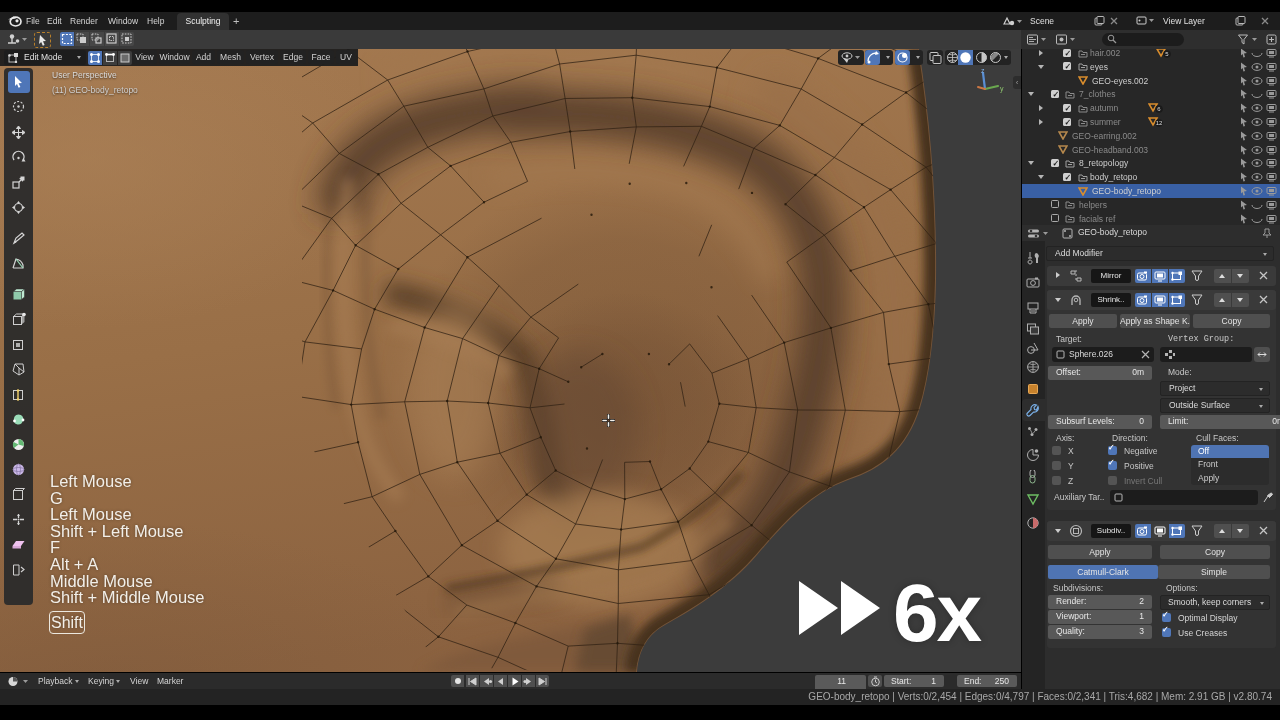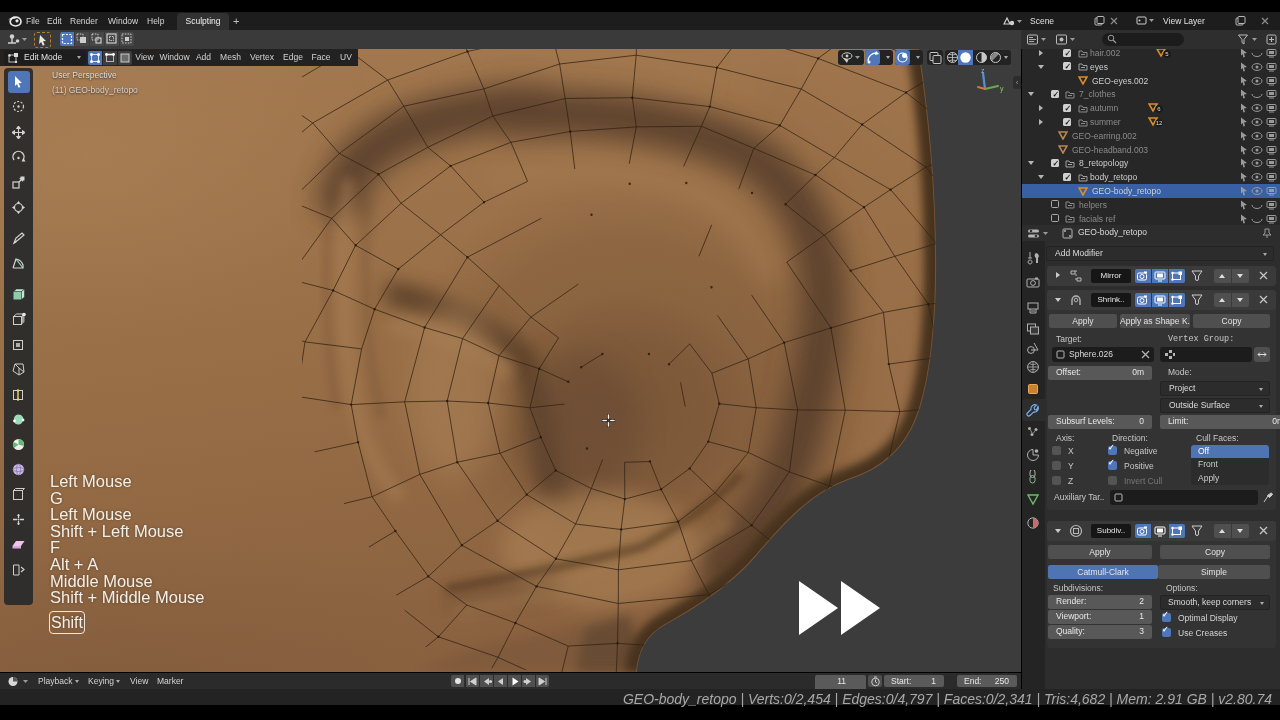--- a/index.html
+++ b/index.html
@@ -272,20 +272,21 @@
 <div class="abs" style="left:1013px;top:27px;width:8px;height:13px;background:#2d2d2d;border-radius:3px 0 0 3px;color:#999;font-size:8px;line-height:13px;text-align:center;">‹</div>
 <div class="abs" style="left:602px;top:364px;"><svg width="13" height="13" viewBox="0 0 13 13">
           <path d="M6.5,1 v3.2 M6.5,8.8 v3.2 M1,6.5 h3.2 M8.8,6.5 h3.2" stroke="#1a1a1a" stroke-width="3" stroke-linecap="round"></path>
           <path d="M6.5,1 v3.2 M6.5,8.8 v3.2 M1,6.5 h3.2 M8.8,6.5 h3.2" stroke="#f5f1ea" stroke-width="1.6" stroke-linecap="round"></path>
         </svg></div>
 <div class="abs" style="left:50px;top:424px;color:#f2efe9;font-size:16.5px;line-height:16.6px;text-shadow:0 0 3px rgba(40,30,20,0.45);">Left Mouse<br>G<br>Left Mouse<br>Shift + Left Mouse<br>F<br>Alt + A<br>Middle Mouse<br>Shift + Middle Mouse</div>
 <div class="abs" style="left:49px;top:562px;width:36px;height:23px;border:1.3px solid #ece8df;border-radius:4px;color:#f2efe9;font-size:16px;text-align:center;line-height:21px;text-shadow:0 0 3px rgba(40,30,20,0.45);">Shift</div>
 <svg class="abs" style="left:797px;top:531px" width="84" height="56" viewBox="0 0 84 56">
         <path d="M2,1 L2,55 L41,28 Z M44,1 L44,55 L83,28 Z" fill="#fff"></path>
       </svg>
+<div class="abs" style="left:893px;top:517px;color:#fff;font-size:82px;font-weight:bold;letter-spacing:-2px;text-shadow:0 0 6px rgba(30,30,30,0.5);">6x</div>
 </div>
 <div class="abs" style="left:4px;top:68px;width:29px;height:537px;background:rgba(43,43,43,0.95);border-radius:4px;z-index:5">
       <div class="abs" style="left:3.5px;top:3px;width:22px;height:22px;background:#4f76b8;border-radius:3px;">
         <div style="position:absolute;left:3px;top:3px"><svg width="15" height="15">
             <path d="M4,2 L11,9 L7.6,9.2 L9.4,13 L7.6,13.8 L6,10 L4,12 Z" fill="#fff"></path>
           </svg></div>
       </div>
       <div class="abs" style="left:3.5px;top:28px;width:22px;height:22px;">
         <div style="position:absolute;left:3px;top:3px"><svg width="15" height="15">
             <circle cx="7.5" cy="7.5" r="5" fill="none" stroke="#cfcfcf" stroke-dasharray="2 1.6" stroke-width="1.2"></circle>
@@ -983,14 +984,14 @@
       <div class="abs" style="left:868px;top:2px;width:14px;height:12px;background:#4f4f4f;border-radius:2px;">
         <svg width="11" height="11" style="position:absolute;left:1.5px;top:0.5px">
           <circle cx="5.5" cy="6" r="3.8" fill="none" stroke="#ccc"></circle>
           <path d="M5.5,6 L5.5,3.5 M5.5,6 L7,7 M4,1 L7,1" stroke="#ccc"></path>
         </svg>
       </div>
       <div class="fld" style="left:884px;top:2px;width:60px;height:12px;line-height:12px;background:#5a5a5a;"><span style="margin-left:7px">Start:</span><span style="position:absolute;right:8px">1</span></div>
       <div class="fld" style="left:946px;top:2px;width:60px;height:12px;line-height:12px;background:#5a5a5a;margin-left:11px;"><span style="margin-left:7px">End:</span><span style="position:absolute;right:8px">250</span></div>
     </div>
 <div id="statusbar" class="abs">
-      <div style="position:absolute;right:8px;top:2px;color:#a8a8a8;font-size:14px;font-style:italic;">GEO-body_retopo | Verts:0/2,454 | Edges:0/4,797 | Faces:0/2,341 | Tris:4,682 | Mem: 2.91 GB | v2.80.74</div>
+      <div style="position:absolute;right:8px;top:2px;color:#a8a8a8;font-size:10px;">GEO-body_retopo | Verts:0/2,454 | Edges:0/4,797 | Faces:0/2,341 | Tris:4,682 | Mem: 2.91 GB | v2.80.74</div>
     </div>
 </div>
 </body></html>

